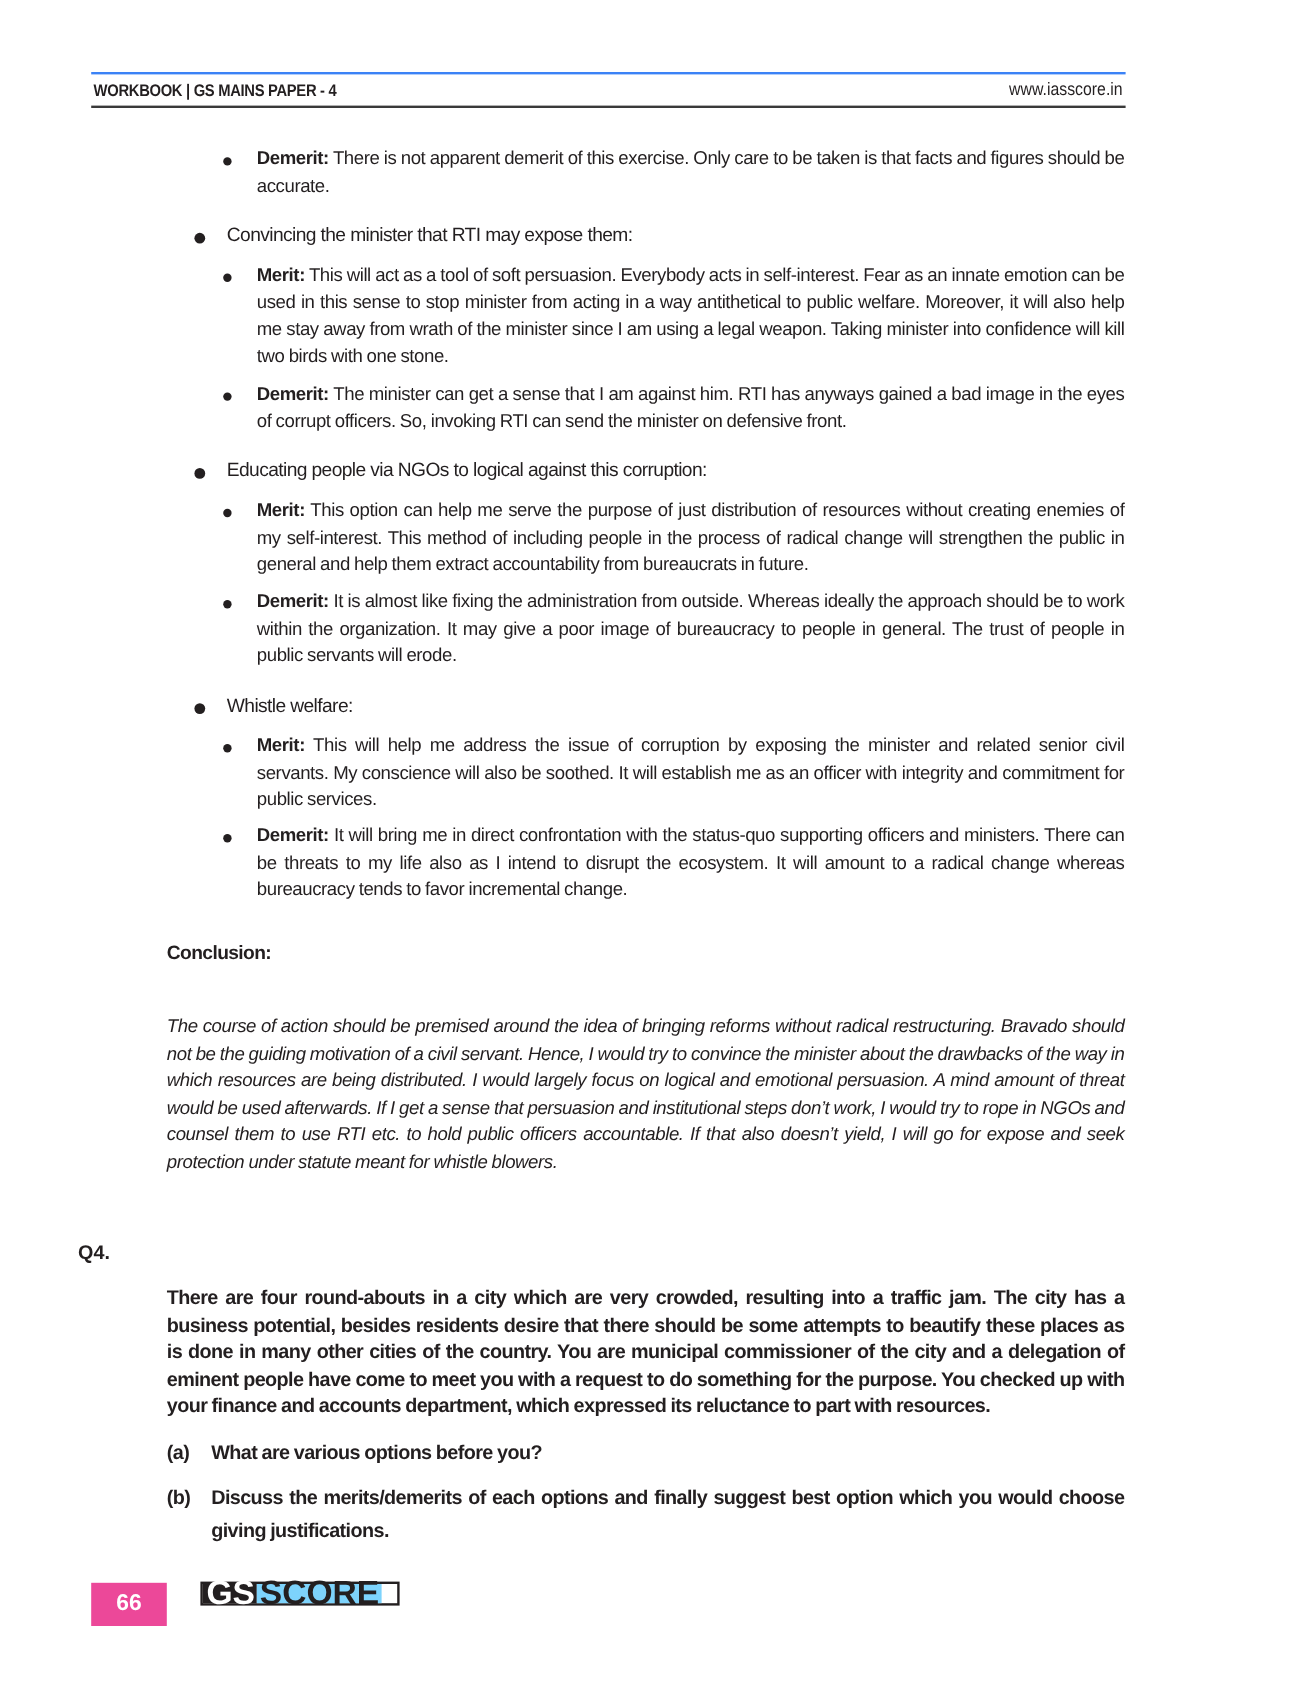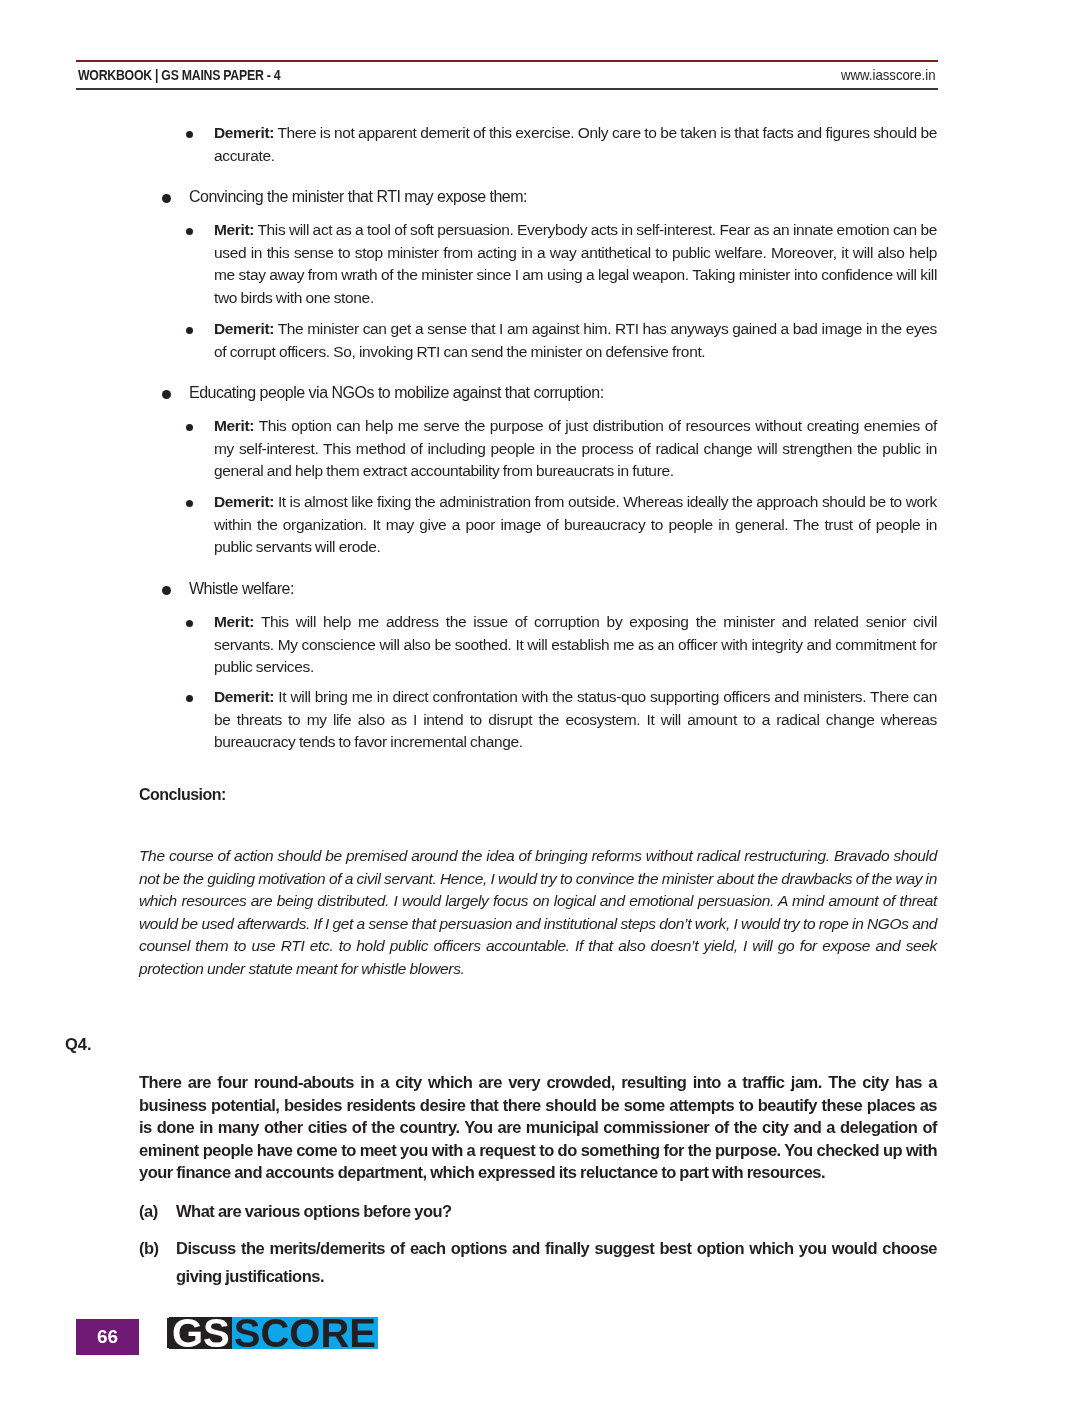--- a/index.html
+++ b/index.html
@@ -3,21 +3,21 @@
   <meta charset="utf-8">
   <style>
     html, body { margin: 0; padding: 0; background: #ffffff; }
     body {
       width: 1088px; height: 1408px; position: relative; overflow: hidden;
       font-family: "Liberation Sans Narrow", "Liberation Sans", sans-serif;
       color: #231f20;
     }
     .header {
       position: absolute; left: 76px; top: 60px; width: 862px; height: 30px;
-      border-top: 2px solid #7f1d1d; border-bottom: 2px solid #3a3a3a;
+      border-top: 2px solid #3b82f6; border-bottom: 2px solid #3a3a3a;
       box-sizing: border-box;
     }
     .header-left {
       position: absolute; left: 2px; top: 5px;
       font-family: "Liberation Sans", sans-serif; font-weight: bold;
       font-size: 14px; letter-spacing: -0.3px; transform: scaleX(0.88); transform-origin: left center;
     }
     .header-right {
       position: absolute; right: 2px; top: 4px;
       font-family: "Liberation Sans", sans-serif; font-size: 15px;
@@ -57,31 +57,31 @@
       position: absolute; left: 139px; top: 1035px; width: 798px;
       font-family: "Liberation Sans", sans-serif; font-weight: bold; font-size: 16.5px;
       line-height: 22.5px; text-align: justify; letter-spacing: -0.5px; word-spacing: -0.5px; margin-top: 36px;
     }
     .sub-q { position: absolute; left: 139px; width: 798px; font-family: "Liberation Sans", sans-serif;
       font-weight: bold; font-size: 16.5px; line-height: 28px; letter-spacing: -0.5px; }
     .sub-q .lbl { position: absolute; left: 0; top: 0; }
     .sub-q .qt { position: absolute; left: 37px; width: 761px; text-align: justify; word-spacing: -0.5px; }
     .page-num {
       position: absolute; left: 76px; top: 1319px; width: 63px; height: 36px;
-      background: #701a75; color: #fff; font-family: "Liberation Sans", sans-serif;
+      background: #ec4899; color: #fff; font-family: "Liberation Sans", sans-serif;
       font-weight: bold; font-size: 19px; text-align: center; line-height: 36px;
     }
     .logo {
-      position: absolute; left: 167px; top: 1318px; height: 30px; width: 166px;
+      position: absolute; left: 167px; top: 1318px; height: 20px; width: 166px;
       border: 2px solid #231f20; box-sizing: border-box; display: flex;
-      font-family: "Liberation Sans", sans-serif; font-weight: bold; font-size: 40px;
-      line-height: 32px; letter-spacing: 0px; align-items: center;
+      font-family: "Liberation Sans", sans-serif; font-weight: bold; font-size: 28px;
+      line-height: 32px; letter-spacing: 0px;
     }
     .logo .gs { background: #231f20; color: #fff; padding: 0 2px 0 3px; display: flex; align-items: center; }
-    .logo .score { background: #0ea5e9; color: #231f20; padding: 0 2px; display: flex; align-items: center; }
+    .logo .score { background: #7dd3fc; color: #231f20; padding: 0 2px; display: flex; align-items: center; }
   </style>
 </head>
 <body>
 
 <div class="header">
   <span class="header-left">WORKBOOK | GS MAINS PAPER - 4</span>
   <span class="header-right">www.iasscore.in</span>
 </div>
 
 <div class="content">
@@ -101,21 +101,21 @@
     <div class="body txt"><span class="bold">Merit:</span><span> This will act as a tool of soft persuasion. Everybody acts in self-interest. Fear as an innate emotion can be used in this sense to stop minister from acting in a way antithetical to public welfare. Moreover, it will also help me stay away from wrath of the minister since I am using a legal weapon. Taking minister into confidence will kill two birds with one stone.</span></div>
   </div>
 
   <div class="l2" style="top:318px;">
     <span class="bullet"></span>
     <div class="body txt"><span class="bold">Demerit:</span><span> The minister can get a sense that I am against him. RTI has anyways gained a bad image in the eyes of corrupt officers. So, invoking RTI can send the minister on defensive front.</span></div>
   </div>
 
   <div class="l1" style="top:382px;">
     <span class="bullet"></span>
-    <span class="heading">Educating people via NGOs to mobilize against that corruption:</span>
+    <span class="heading">Educating people via NGOs to logical against this corruption:</span>
   </div>
 
   <div class="l2" style="top:415px;">
     <span class="bullet"></span>
     <div class="body txt"><span class="bold">Merit:</span><span> This option can help me serve the purpose of just distribution of resources without creating enemies of my self-interest. This method of including people in the process of radical change will strengthen the public in general and help them extract accountability from bureaucrats in future.</span></div>
   </div>
 
   <div class="l2" style="top:491px;">
     <span class="bullet"></span>
     <div class="body txt"><span class="bold">Demerit:</span><span> It is almost like fixing the administration from outside. Whereas ideally the approach should be to work within the organization. It may give a poor image of bureaucracy to people in general. The trust of people in public servants will erode.</span></div>

